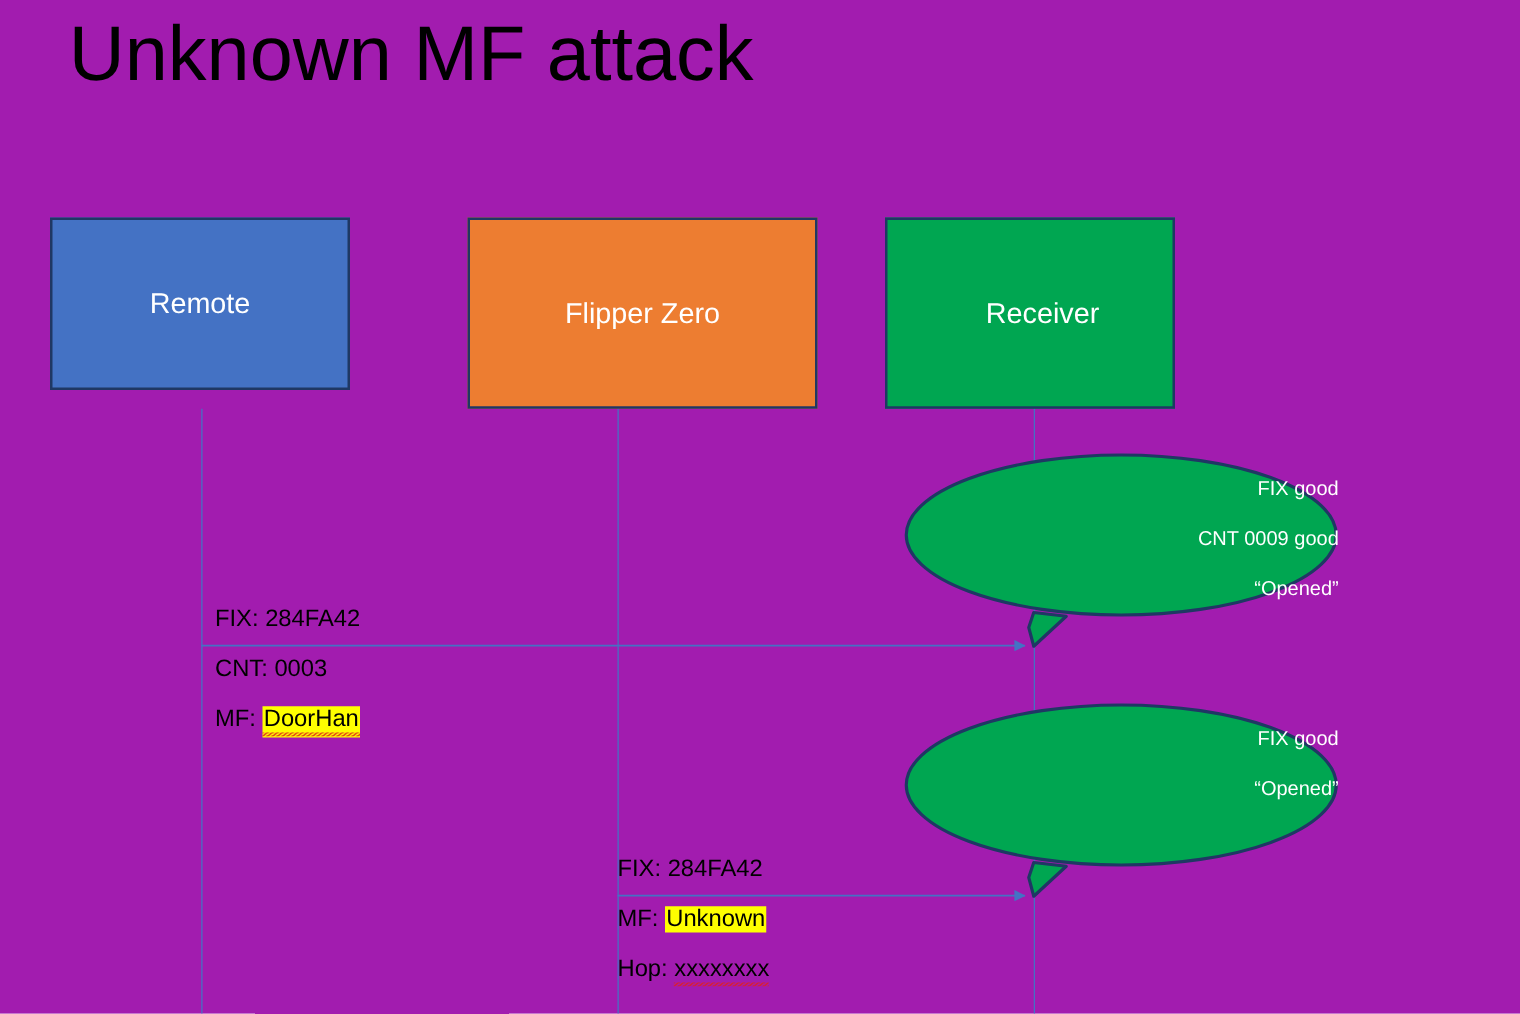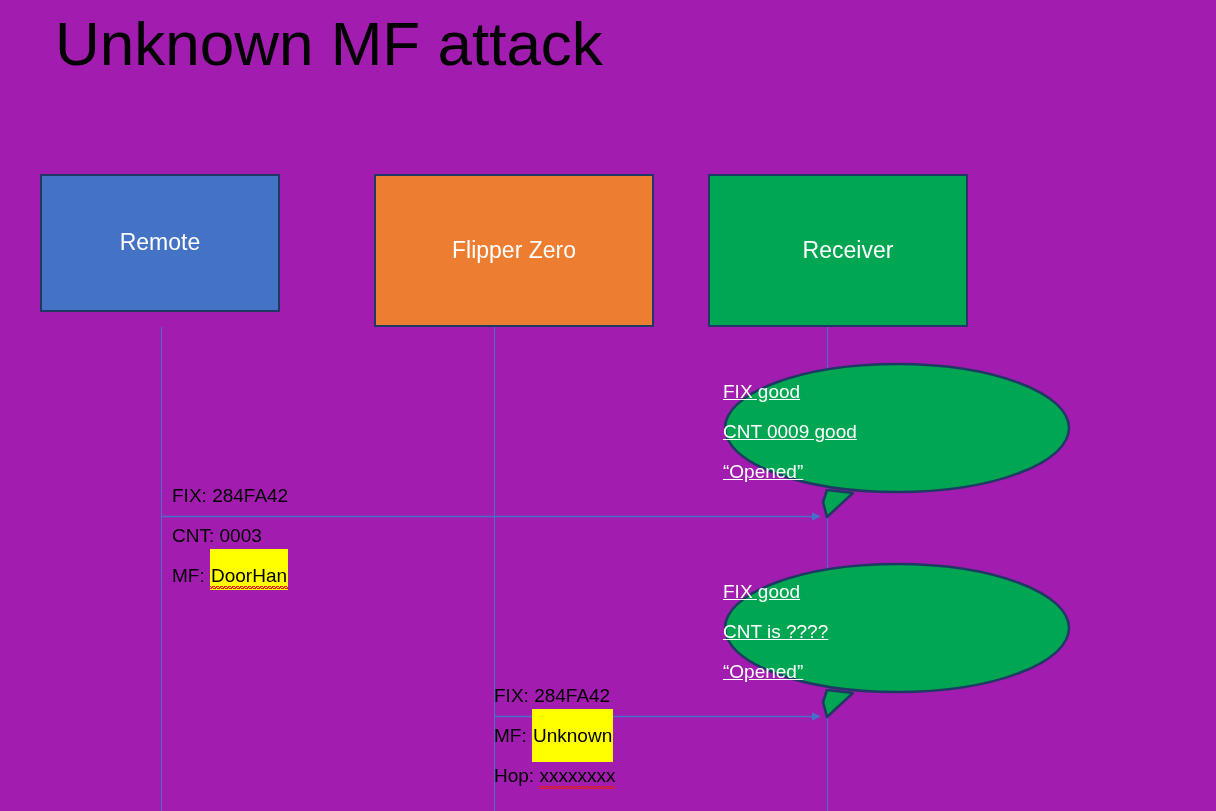--- a/index.html
+++ b/index.html
@@ -51,21 +51,21 @@
     display: flex;
     align-items: center;
     justify-content: center;
     color: #ffffff;
     font-size: 23px;
     font-weight: 400;
     line-height: 1.2;
   }
   .actor-remote   { left: 40px;  top: 174px; width: 240px; height: 138px; background: #4472C4; }
   .actor-flipper  { left: 374px; top: 174px; width: 280px; height: 153px; background: #ED7D31; }
-  .actor-receiver { left: 708px; top: 174px; width: 260px; height: 153px; background: #00A651; padding-left: 20px; }
+  .actor-receiver { left: 708px; top: 174px; width: 232px; height: 153px; background: #00A651; padding-left: 20px; }
 
   
   .arrow-layer {
     position: absolute;
     left: 0;
     top: 0;
     width: 1216px;
     height: 811px;
     pointer-events: none;
   }
@@ -74,21 +74,21 @@
   .msg-block {
     position: absolute;
     font-size: 19px;
     color: #000000;
     line-height: 40px;
     white-space: nowrap;
   }
   .msg-line { display: block; }
   .hl {
     background: #FFFF00;
-    padding: 16px 1px;
+    padding: 0 1px;
   }
   .squiggle {
     
     background-image:
       repeating-linear-gradient(
         135deg,
         #e02020 0px, #e02020 1px,
         transparent 1px, transparent 2px);
     background-repeat: repeat-x;
     background-size: 4px 3px;
@@ -101,26 +101,25 @@
     position: absolute;
     width: 348px;
     height: 154px;
   }
   .callout svg { display: block; }
   .callout-text {
     position: absolute;
     left: 0;
     top: 10px;
     width: 348px;
-    text-align: left;
+    text-align: right;
     color: #ffffff;
-    font-size: 19px;
+    font-size: 16px;
     line-height: 40px;
     pointer-events: none;
-    text-decoration: underline;
   }
   .callout-text span { display: block; }
 
   .callout-1 { left: 723px; top: 362px; }
   .callout-2 { left: 723px; top: 562px; }
 </style>
 </head>
 <body>
 
 <div id="slide">
@@ -175,18 +174,17 @@
     </div>
   </div>
 
   <div class="callout callout-2">
     <svg width="348" height="160" viewBox="0 0 348 160">
       <path d="M104,128 L100,140 L104,155 L130,131 Z" fill="#00A651" stroke="#1F3864" stroke-width="2.5" stroke-linejoin="round"></path>
       <ellipse cx="174" cy="66" rx="172" ry="64" fill="#00A651" stroke="#1F3864" stroke-width="2.5"></ellipse>
     </svg>
     <div class="callout-text">
       <span>FIX good</span>
-      <span>CNT is ????</span>
       <span>“Opened”</span>
     </div>
   </div>
 
 </div>
 
 </body></html>

